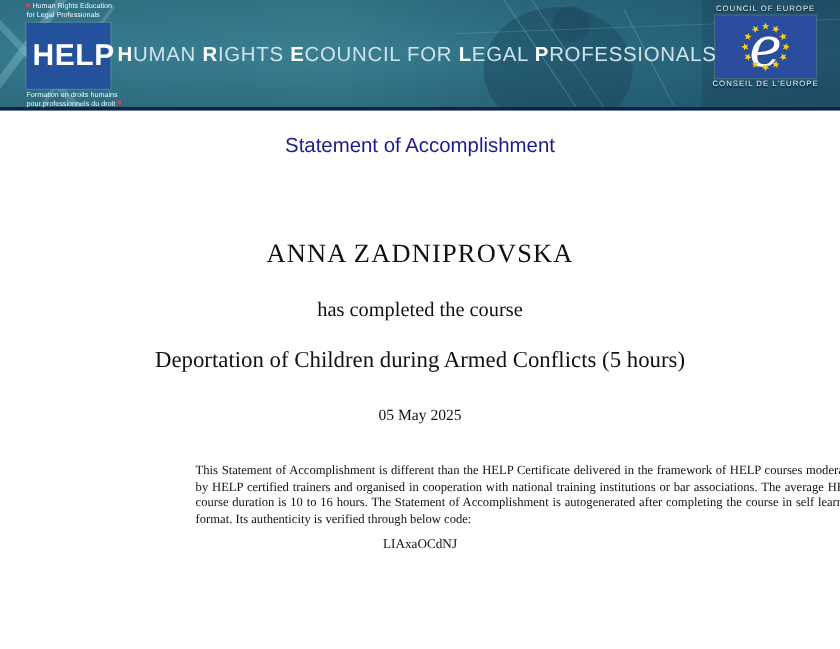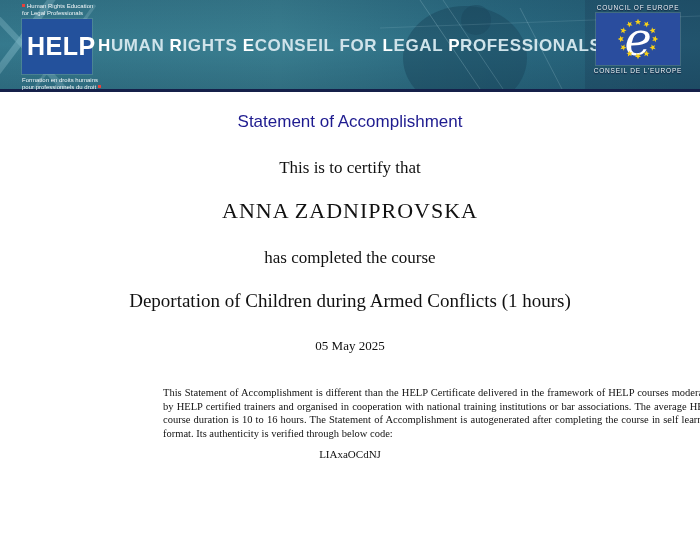--- a/index.html
+++ b/index.html
@@ -53,21 +53,21 @@
   .help-caption.bottom{margin-top:3px;}
 
   .banner-title{
     position:absolute;left:98px;right:118px;top:36px;
     text-align:center;white-space:pre;
     font-family:"Liberation Sans", sans-serif;
     font-size:17px;letter-spacing:0.6px;
     color:var(--banner-text-light);
   }
   .banner-title .seg-bold{color:#ffffff;font-weight:bold;}
-  .banner-title .seg-light{color:var(--banner-text-light);font-weight:700;}
+  .banner-title .seg-light{color:var(--banner-text-light);font-weight:400;}
 
   .coe-logo{position:absolute;right:14px;top:4px;width:96px;text-align:center;}
   .coe-label{
     font-family:"Liberation Sans", sans-serif;
     font-size:6.5px;letter-spacing:0.8px;color:#eef4f7;
     text-shadow:0 1px 1px rgba(8,16,48,0.9);
     white-space:nowrap;
   }
   .coe-box{
     width:84px;height:52px;margin:2px auto;position:relative;
@@ -134,21 +134,21 @@
     </svg>
 
     <div class="help-logo">
       <div class="help-caption"><span class="bullet"></span><span>Human Rights Education for Legal Professionals</span></div>
       <div class="help-box">
         <span>HELP</span>
       </div>
       <div class="help-caption bottom"><span>Formation en droits humains pour professionnels du droit</span><span class="bullet after"></span></div>
     </div>
 
-    <div class="banner-title"><span class="seg-bold">H</span><span class="seg-light">UMAN </span><span class="seg-bold">R</span><span class="seg-light">IGHTS </span><span class="seg-bold">E</span><span class="seg-light">CONSEIL FOR </span><span class="seg-bold">L</span><span class="seg-light">EGAL </span><span class="seg-bold">P</span><span class="seg-light">ROFESSIONALS</span></div>
+    <div class="banner-title"><span class="seg-bold">H</span><span class="seg-light">UMAN </span><span class="seg-bold">R</span><span class="seg-light">IGHTS </span><span class="seg-bold">E</span><span class="seg-light">COUNCIL FOR </span><span class="seg-bold">L</span><span class="seg-light">EGAL </span><span class="seg-bold">P</span><span class="seg-light">ROFESSIONALS</span></div>
 
     <div class="coe-logo">
       <div class="coe-label">COUNCIL OF EUROPE</div>
       <div class="coe-box">
         <svg width="84" height="52" viewBox="0 0 84 52" aria-hidden="true">
           <defs>
             <polygon id="star" points="0,-3.3 0.97,-1.02 3.14,-1.02 1.39,0.39 1.94,2.67 0,1.32 -1.94,2.67 -1.39,0.39 -3.14,-1.02 -0.97,-1.02" fill="#f7d117"></polygon>
           </defs>
           <text x="42" y="42" font-family="DejaVu Serif, serif" font-style="italic" font-size="46" fill="#ffffff" text-anchor="middle">e</text>
           <g transform="translate(42,26)">
@@ -166,27 +166,26 @@
             <use href="#star" transform="rotate(330) translate(0,-17)"></use>
           </g>
         </svg>
       </div>
       <div class="coe-label bottom">CONSEIL DE L'EUROPE</div>
     </div>
   </div>
 
   <div class="cert-title">Statement of Accomplishment</div>
 
-  <div class="certify-line">This is to certify that</div>
 
   <div class="recipient-name">ANNA ZADNIPROVSKA</div>
 
   <div class="completion-line">has completed the course</div>
 
-  <div class="course-title">Deportation of Children during Armed Conflicts (1 hours)</div>
+  <div class="course-title">Deportation of Children during Armed Conflicts (5 hours)</div>
 
   <div class="cert-date">05 May 2025</div>
 
   <div class="disclaimer">This Statement of Accomplishment is different than the HELP Certificate delivered in the framework of HELP courses moderated by HELP certified trainers and organised in cooperation with national training institutions or bar associations. The average HELP course duration is 10 to 16 hours. The Statement of Accomplishment is autogenerated after completing the course in self learning format. Its authenticity is verified through below code:</div>
 
   <div class="verification-code">LIAxaOCdNJ</div>
 
 </div>
 
 </body></html>

